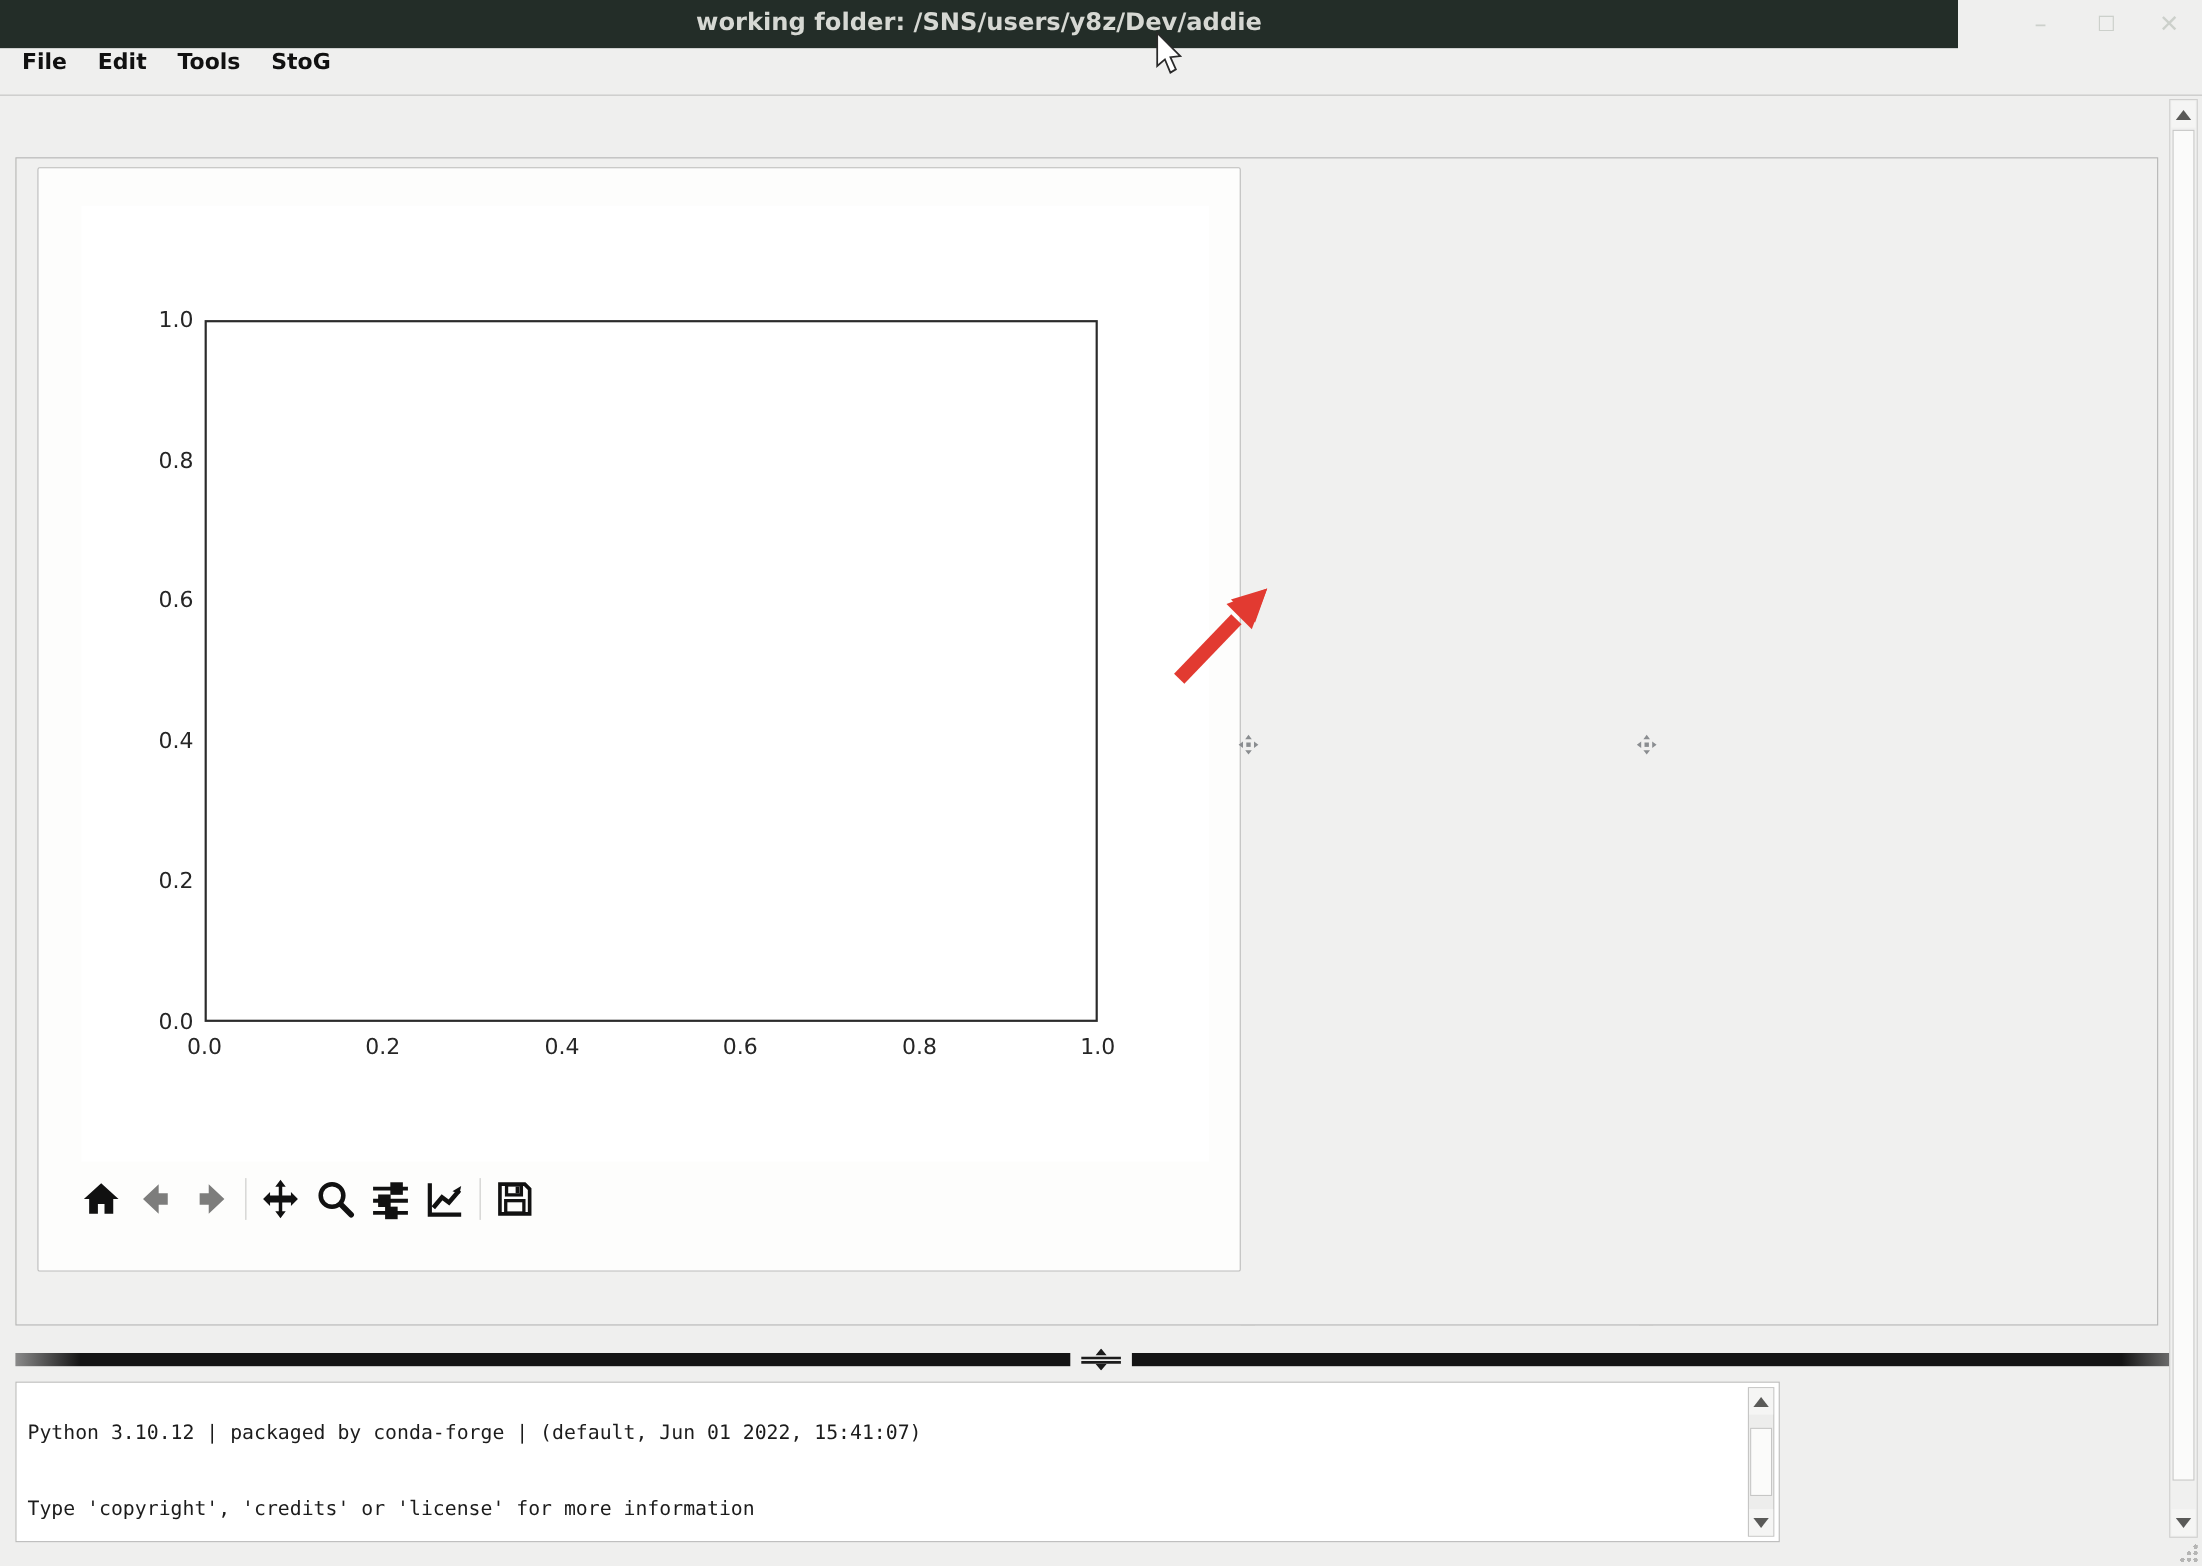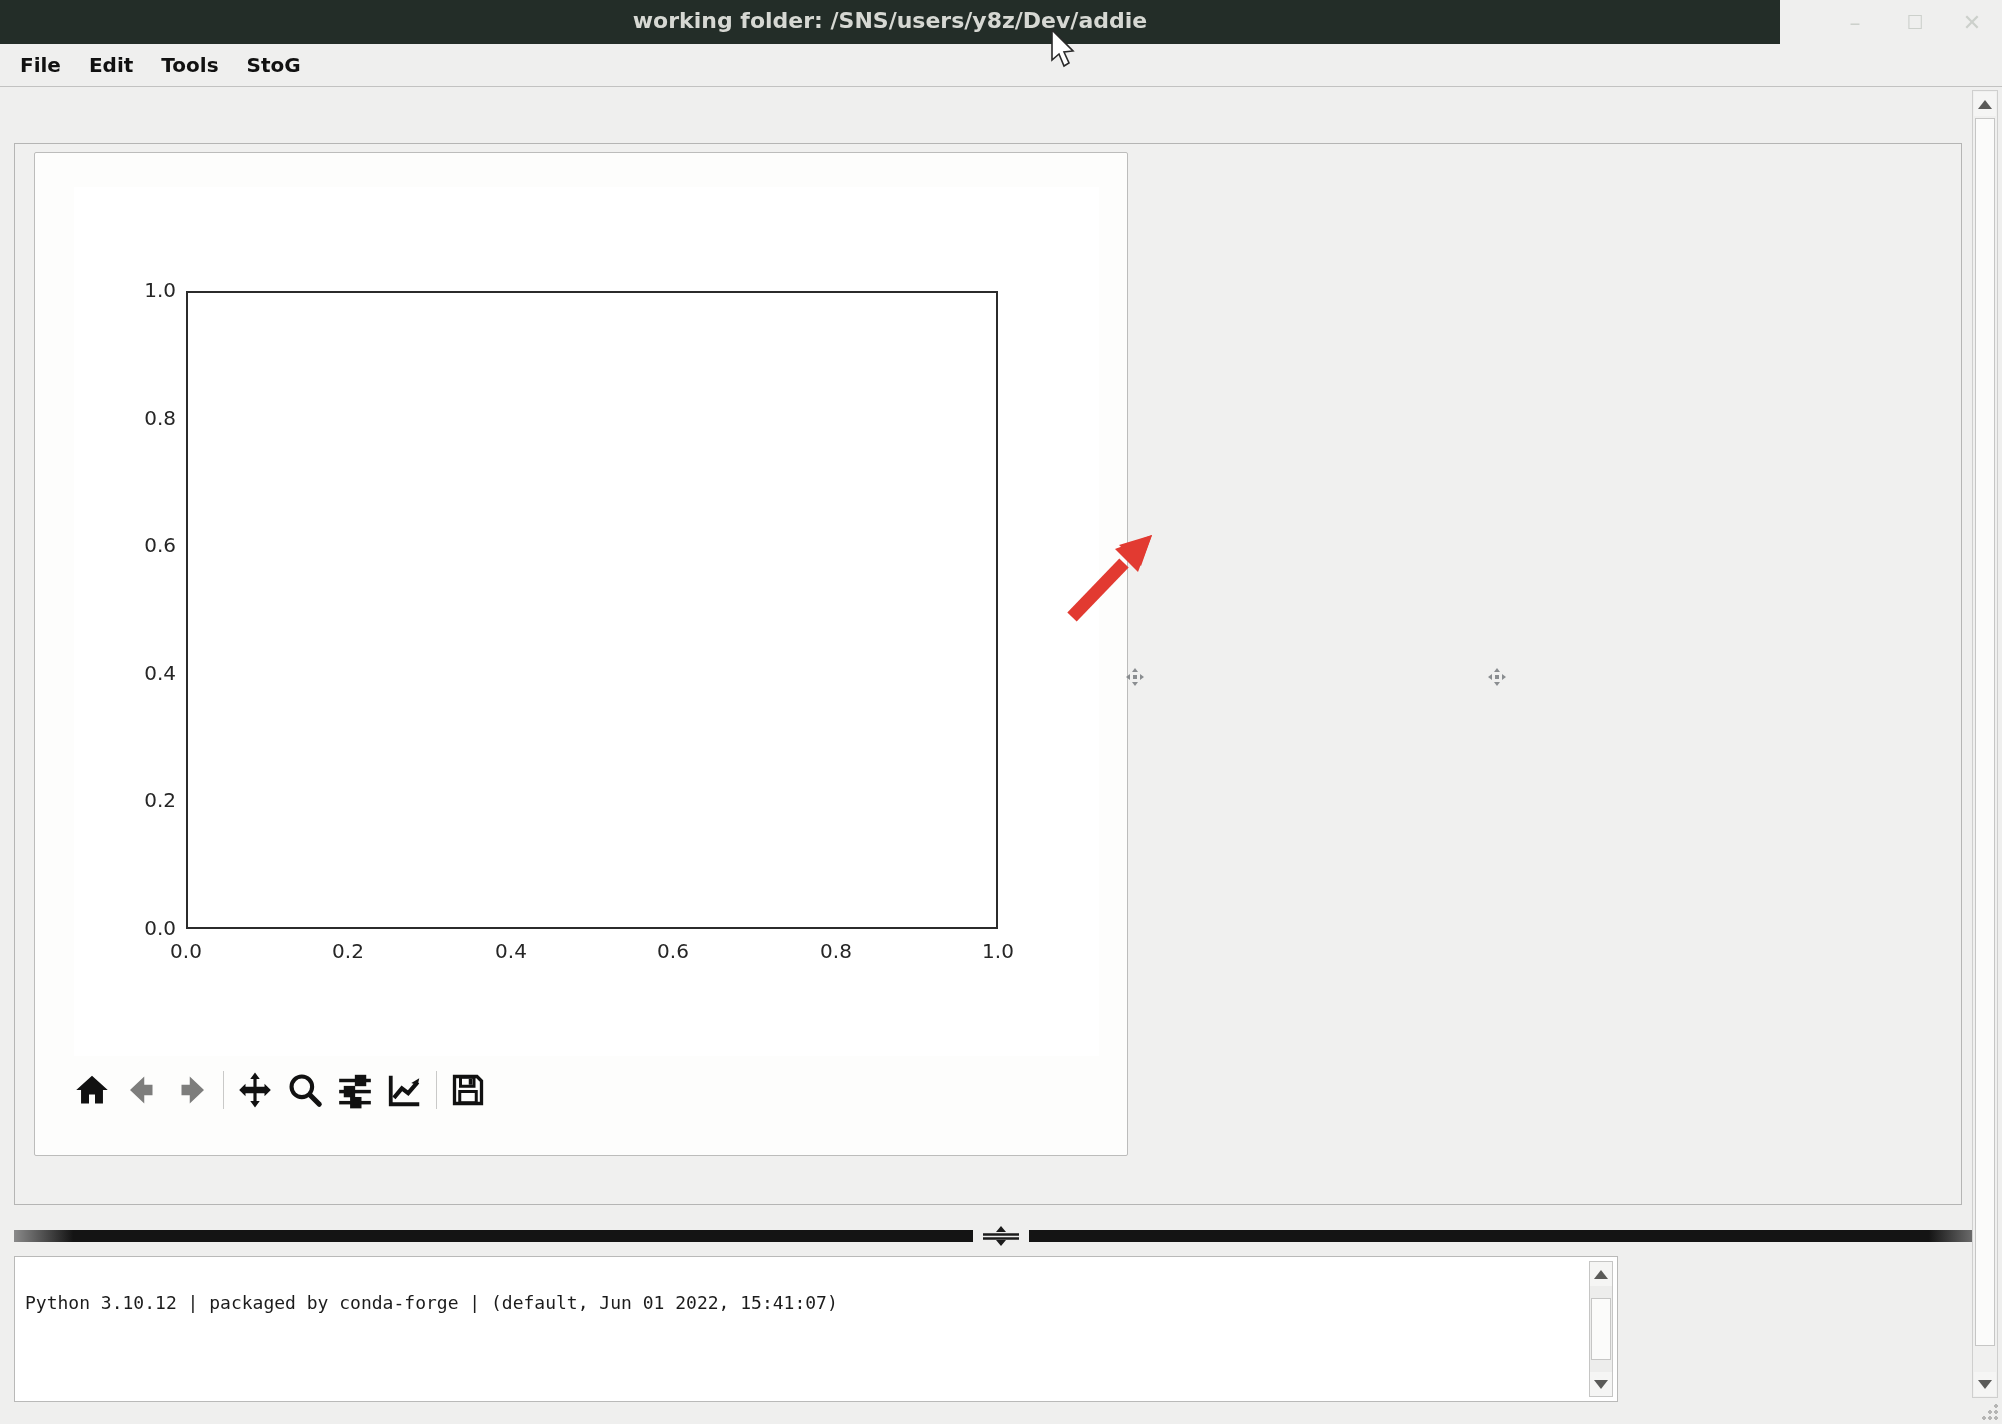--- a/index.html
+++ b/index.html
@@ -6,21 +6,21 @@
   #app{position:relative;width:2002px;height:1424px;background:#efefee;overflow:hidden;
        font-family:"DejaVu Sans","Liberation Sans",sans-serif;color:#151515;}
   
   .titlebar{position:absolute;left:0;top:0;width:1780px;height:44px;background:#232d28;}
   .titlebar .title{position:absolute;left:0;right:0;top:8px;text-align:center;
        font-size:22px;font-weight:700;color:#d6d8d3;}
   .winbtn{position:absolute;top:2px;width:44px;height:40px;display:flex;align-items:center;
        justify-content:center;color:#ccd0cb;font-size:22px;font-weight:400;}
   
   .menubar{position:absolute;left:0;top:44px;width:2002px;height:42px;background:#efefee;
-       display:flex;align-items:center;padding-left:6px;box-sizing:border-box;}
+       display:flex;padding-left:6px;box-sizing:border-box;}
   .menubar .mitem{padding:0 14px;font-size:20px;font-weight:600;color:#111;}
   .menuline{position:absolute;left:0;top:86px;width:2002px;height:1px;background:#c2c2c1;}
   
   .tabbar{position:absolute;left:30px;top:101px;height:43px;display:flex;align-items:flex-end;z-index:5;}
   .tab{height:33px;margin-bottom:1px;display:flex;align-items:center;padding:0 22px;
        background:linear-gradient(#f0f0ef,#e1e1df);border:1px solid #b1b1af;border-bottom:none;
        border-radius:5px 5px 0 0;font-size:20px;font-weight:600;color:#1d1d1d;margin-right:3px;}
   .tab.active{height:42px;margin-bottom:0;background:#ffffff;border-radius:6px 6px 0 0;z-index:6;}
   .contentframe{position:absolute;left:14px;top:143px;width:1948px;height:1062px;
        border:1px solid #b5b5b4;background:#f0f0ef;box-sizing:border-box;z-index:1;}
@@ -362,20 +362,21 @@
     <svg width="48" height="20" viewBox="0 0 48 20">
         <path d="M24 0 29 6H19Z M24 20 19 14h10Z" fill="#1c1c1c"></path>
         <line x1="6" y1="8.5" x2="42" y2="8.5" stroke="#1c1c1c" stroke-width="2.4"></line>
         <line x1="6" y1="12.5" x2="42" y2="12.5" stroke="#1c1c1c" stroke-width="2.4"></line>
       </svg>
   </div>
 
   <div class="console">
     <div class="ctext">
       <div>Python 3.10.12 | packaged by conda-forge | (default, Jun 01 2022, 15:41:07)</div>
+      <div>Type 'copyright', 'credits' or 'license' for more information</div>
       
       
       
     </div>
     <div class="csb">
       <div class="sbarrow" style="top:0;left:0;">
           <span class="stri-up"></span>
         </div>
       <div class="sbthumb" style="left:1px;top:36px;height:62px;"></div>
       <div class="sbarrow" style="bottom:0;left:0;">

